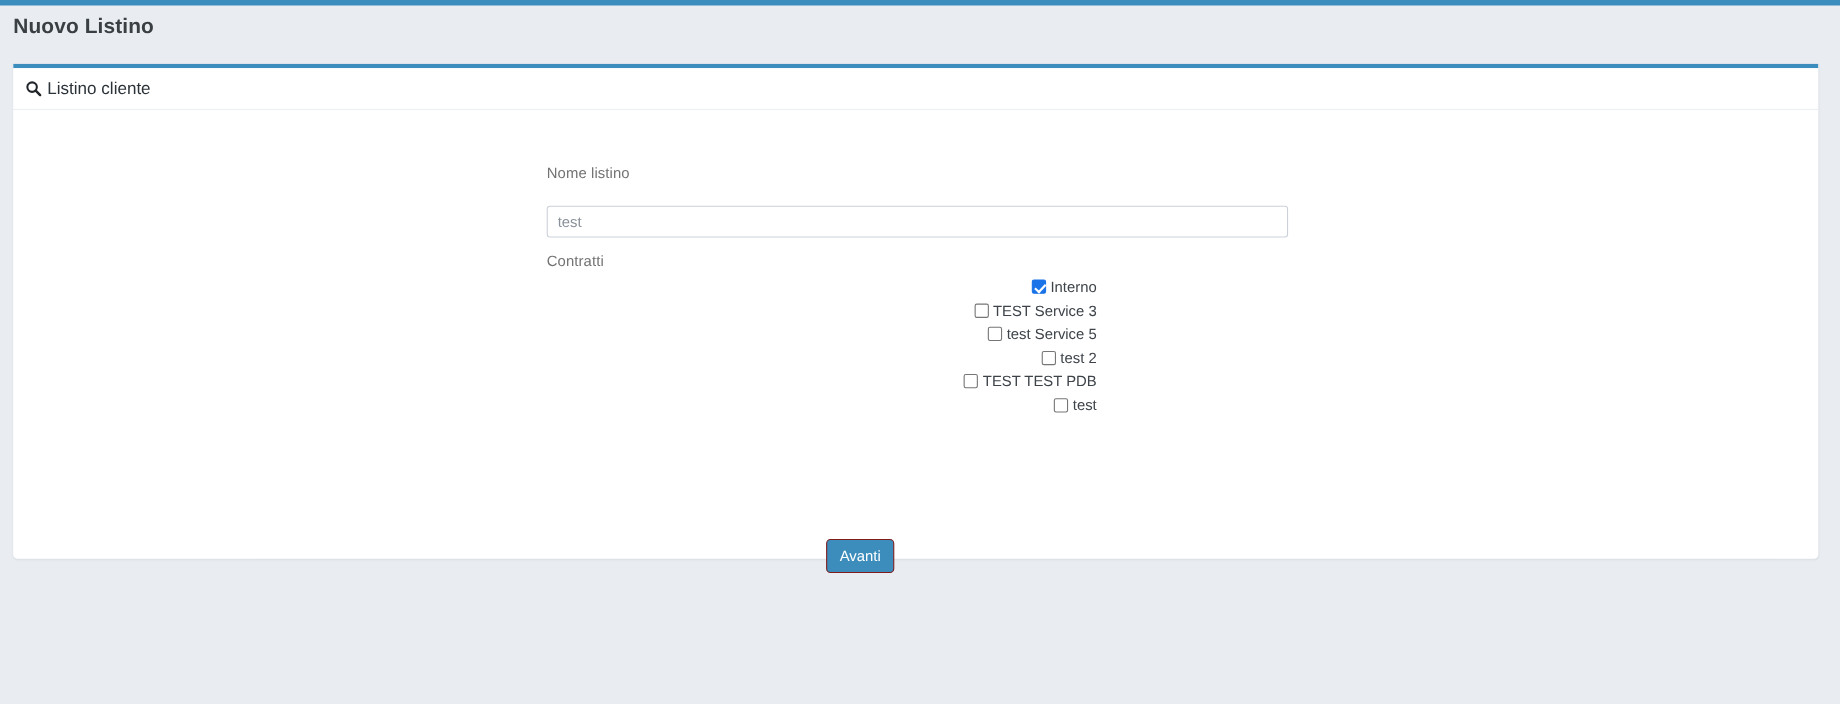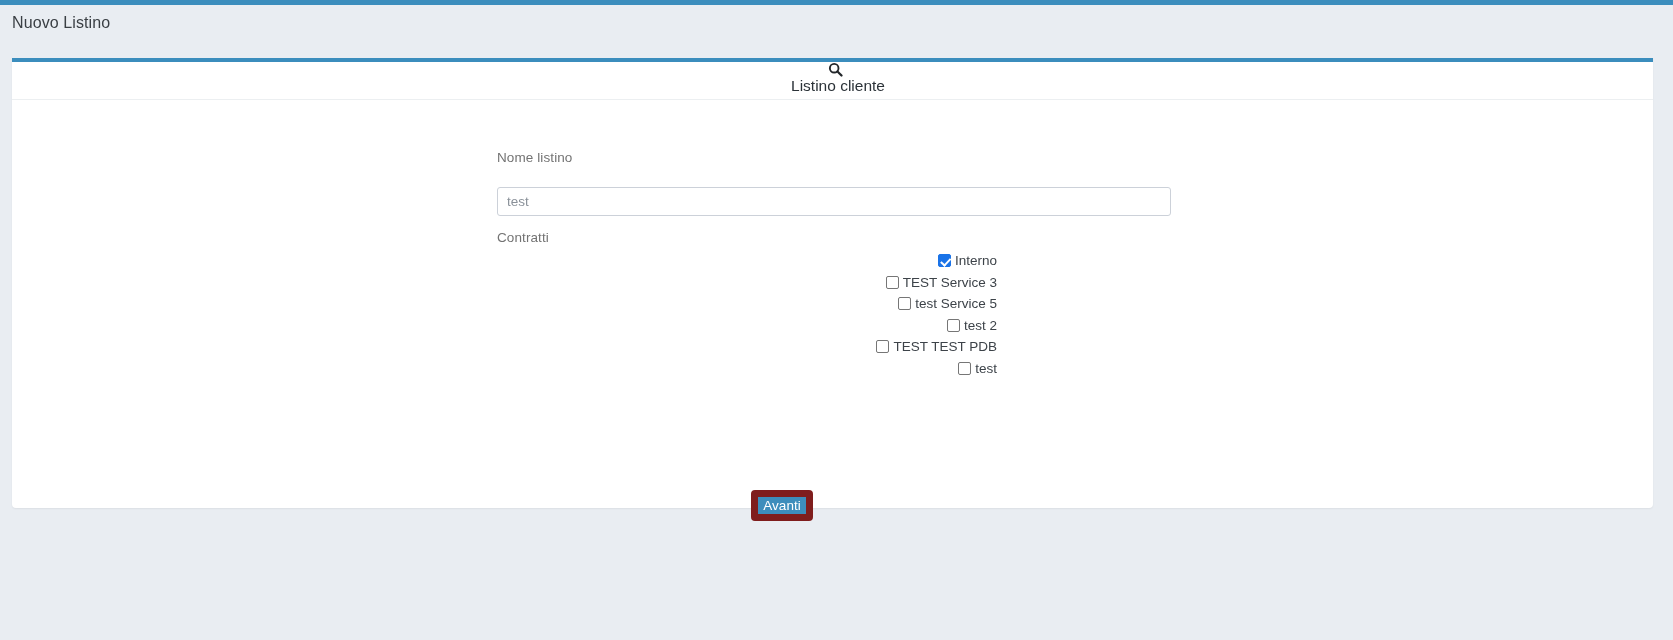--- a/index.html
+++ b/index.html
@@ -18,22 +18,22 @@
     top: 0; left: 0;
     width: 1673px;
     height: 5px;
     background: #3b8dbd;
   }
 
   #page-title {
     position: absolute;
     top: 14px;
     left: 12px;
-    font-size: 16px;
-    font-weight: 400;
+    font-size: 19px;
+    font-weight: 700;
     color: #3a3f44;
     letter-spacing: 0.1px;
   }
 
   #panel {
     position: absolute;
     top: 58px;
     left: 12px;
     width: 1641px;
     height: 450px;
@@ -42,21 +42,20 @@
     border-radius: 0 0 4px 4px;
     box-shadow: 0 1px 2px rgba(0,0,0,0.06);
   }
 
   #panel-header {
     height: 38px;
     border-bottom: 1px solid #eceff1;
     display: flex;
     align-items: center;
     padding-left: 11px;
-    flex-direction: column;
   }
 
   #search-icon {
     width: 15px;
     height: 15px;
     margin-right: 5px;
     display: inline-flex;
     align-items: center;
     justify-content: center;
     color: #22262a;
@@ -167,21 +166,21 @@
     white-space: nowrap;
   }
 
   #avanti-button {
     position: absolute;
     left: 739px;
     top: 390px;
     width: 62px;
     height: 31px;
     background: #3d8dbc;
-    border: 7px solid #7f1d1d;
+    border: 1px solid #7f1d1d;
     border-radius: 4px;
     color: #ffffff;
     font-size: 13.5px;
     font-family: "Liberation Sans", sans-serif;
     cursor: pointer;
     padding: 0;
   }
 </style>
 </head>
 <body>

